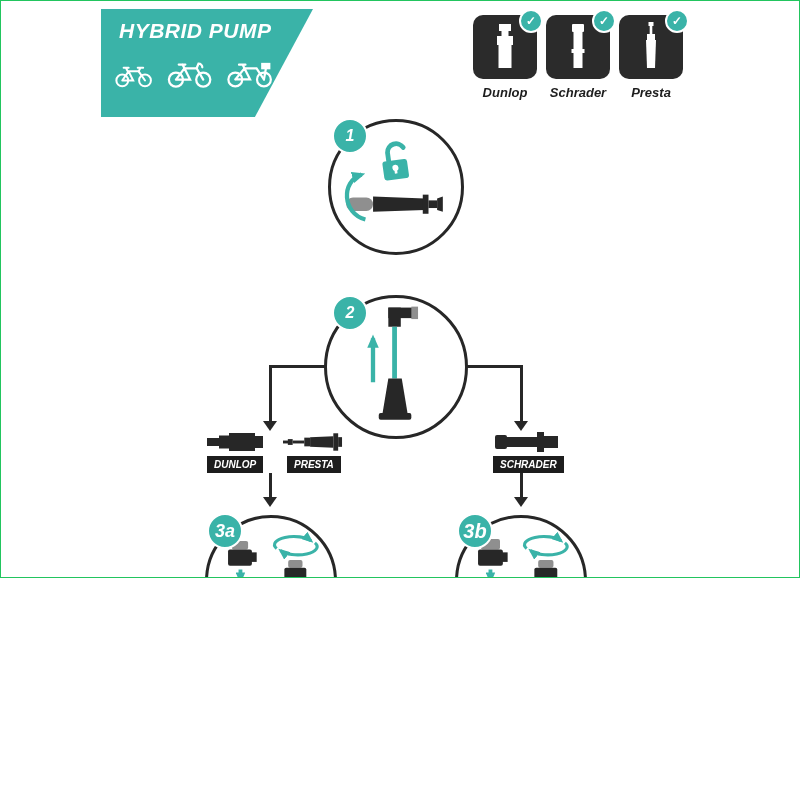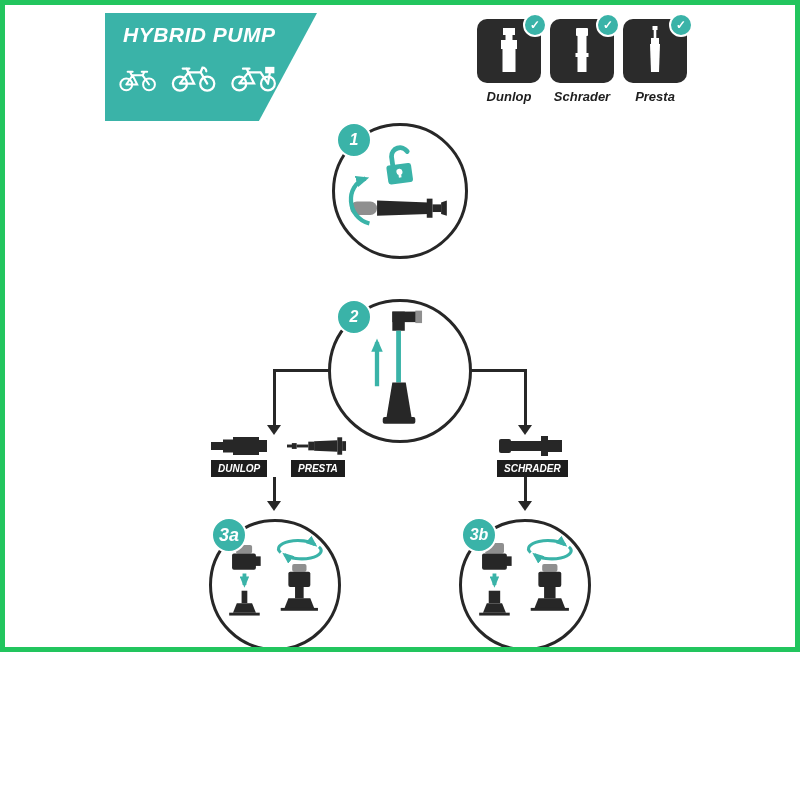--- a/index.html
+++ b/index.html
@@ -1,17 +1,17 @@
 <!DOCTYPE html>
 <html><head>
 <meta charset="utf-8">
 <style>
   html,body{margin:0;padding:0;background:#fff;}
-  .page{position:relative;width:800px;height:652px;background:#ffffff;
-        border:5px solid #22c55e;box-sizing:border-box;overflow:hidden;
+  .page{position:relative;width:800px;height:578px;background:#ffffff;
+        border:1px solid #22c55e;box-sizing:border-box;overflow:hidden;
         font-family:"Liberation Sans",sans-serif;}
   
   .banner{position:absolute;left:100px;top:8px;width:212px;height:108px;background:#3AB3A8;
           clip-path:polygon(0 0,100% 0,72.6% 100%,0 100%);}
   .banner-title{position:absolute;left:18px;top:10px;color:#ffffff;font-size:21px;
                 font-weight:bold;font-style:italic;letter-spacing:.5px;white-space:nowrap;}
   .bikes{position:absolute;left:14px;top:48px;display:flex;align-items:flex-end;gap:12px;}
   
   .vcard{position:absolute;top:14px;width:64px;height:64px;background:#2b2b2b;border-radius:10px;}
   .vcard svg{position:absolute;left:12px;top:4px;}
@@ -267,21 +267,21 @@
       </g>
       <g>
         <rect x="84" y="44" width="16" height="8" rx="2" fill="#8f8f8f"></rect>
         <rect x="80" y="52" width="24" height="16" rx="2" fill="#272727"></rect>
         <rect x="86" y="68" width="12" height="12" fill="#272727"></rect>
         <path d="M80,80 L104,80 L108,90 L76,90 Z" fill="#272727"></path>
         <rect x="72" y="90" width="40" height="3" fill="#272727"></rect>
       </g>
     </svg>
   </div>
-  <div class="badge" style="left:456px;top:512px;font-size:16px">3b</div>
+  <div class="badge" style="left:456px;top:512px;font-size:20px">3b</div>
 
   <div class="vline" style="left:268px;top:644px;height:78px"></div>
   <div class="hline" style="left:268px;top:720px;width:40px"></div>
   <div class="arr-right" style="left:306px;top:714px"></div>
 
   <div class="vline" style="left:519px;top:644px;height:78px"></div>
   <div class="hline" style="left:482px;top:720px;width:40px"></div>
   <div class="arr-left" style="left:472px;top:714px"></div>
 
   <div class="circle" style="left:323px;top:649px;width:144px;height:144px">

